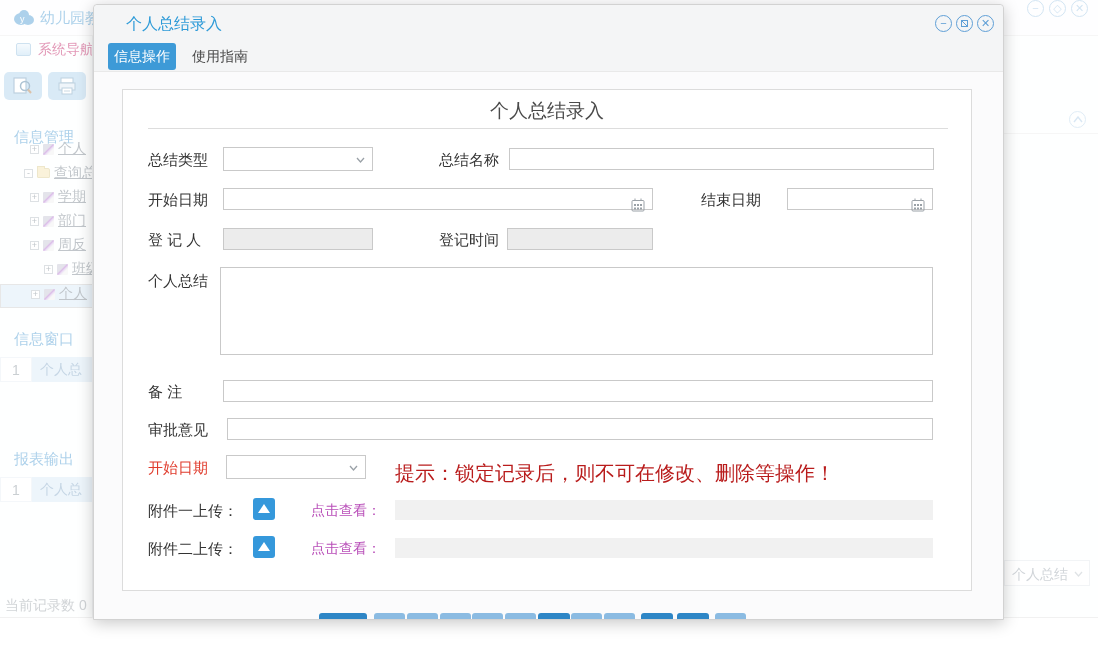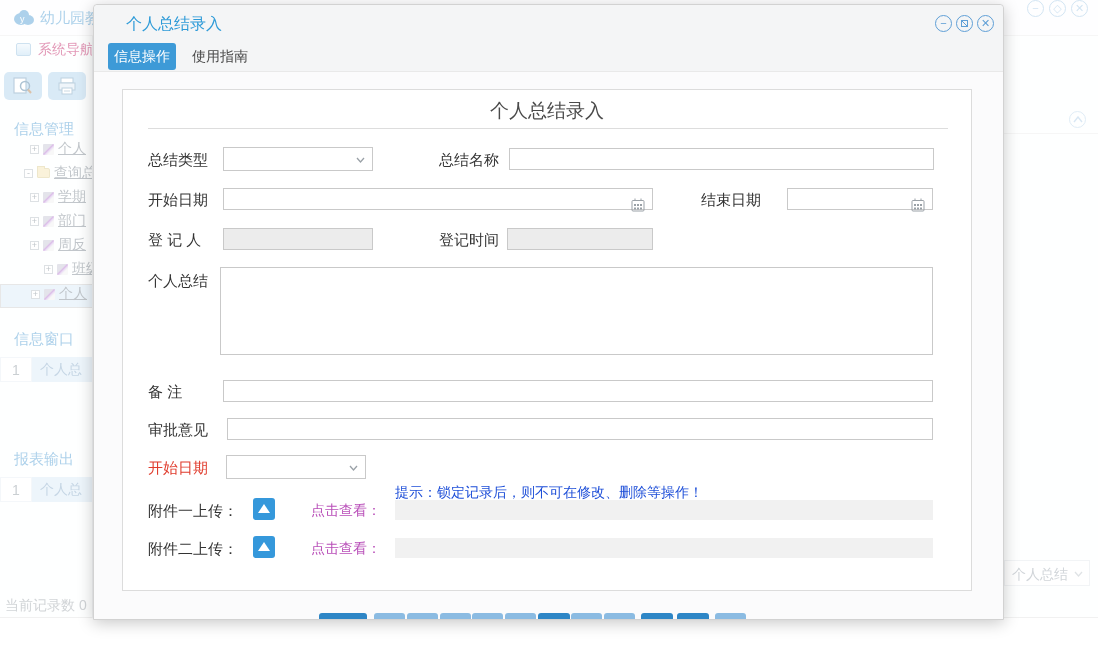--- a/index.html
+++ b/index.html
@@ -58,21 +58,21 @@
   .form-title { position:absolute; left:0; top:8px; width:100%; text-align:center; font-size:19px; color:#4a4a4a; }
   .form-sep { position:absolute; left:25px; top:38px; width:800px; height:1px; background:#ddd; }
   .flabel { position:absolute; font-size:15px; color:#333; white-space:nowrap; }
   .flabel.red { color:var(--red-label); }
   .tin { position:absolute; height:22px; border:1px solid #c9c9c9; background:#fff; font-size:13px; padding:0 4px; color:#333; outline:none; }
   .tin.dis { background:#ececec; }
   .sel { position:absolute; height:24px; border:1px solid #c9c9c9; background:#fff; }
   .sel svg { position:absolute; right:7px; top:9px; }
   .cal { position:absolute; top:4px; right:4px; }
   .ta { position:absolute; border:1px solid #c9c9c9; background:#fff; resize:none; outline:none; font-size:13px; padding:3px; font-family:inherit; }
-  .hint { position:absolute; font-size:14px; color:#1d4ed8; white-space:nowrap;margin-top:24px; }
+  .hint { position:absolute; font-size:20px; color:#b91c1c; white-space:nowrap; }
   .upl { position:absolute; width:22px; height:22px; background:var(--upload-blue); border-radius:3px; }
   .upl .tri { position:absolute; left:5px; top:6px; width:0; height:0; border-left:6px solid transparent; border-right:6px solid transparent; border-bottom:9px solid #fff; }
   .viewlink { position:absolute; font-size:14px; color:var(--link-magenta); white-space:nowrap; }
   .attbar { position:absolute; height:20px; background:#f1f1f1; }
   .footer-btn { position:absolute; top:608px; height:26px; border-radius:3px 3px 0 0; }
 </style>
 </head>
 <body>
 <div class="screen">
 
@@ -112,21 +112,21 @@
     </div>
     <div class="tbtn" style="left:92px">
       <svg width="20" height="18" viewBox="0 0 20 18">
         <rect x="3" y="1" width="13" height="16" fill="#fff" stroke="#6e99b9"></rect>
         <line x1="6" y1="5" x2="13" y2="5" stroke="#8aa9c0"></line>
         <line x1="6" y1="8" x2="13" y2="8" stroke="#8aa9c0"></line>
         <line x1="6" y1="11" x2="13" y2="11" stroke="#8aa9c0"></line>
       </svg>
     </div>
 
-    <span class="side-sec" style="top:120px">信息管理</span>
+    <span class="side-sec" style="top:128px">信息管理</span>
 
     <div class="tree-item" style="top:140px; padding-left:30px">
       <span class="toggle">+</span><span class="leaf-ic"></span><span class="tree-label">个人</span>
     </div>
     <div class="tree-item" style="top:164px; padding-left:24px">
       <span class="toggle">-</span><span class="folder-ic"></span><span class="tree-label">查询总</span>
     </div>
     <div class="tree-item" style="top:188px; padding-left:30px">
       <span class="toggle">+</span><span class="leaf-ic"></span><span class="tree-label">学期</span>
     </div>

